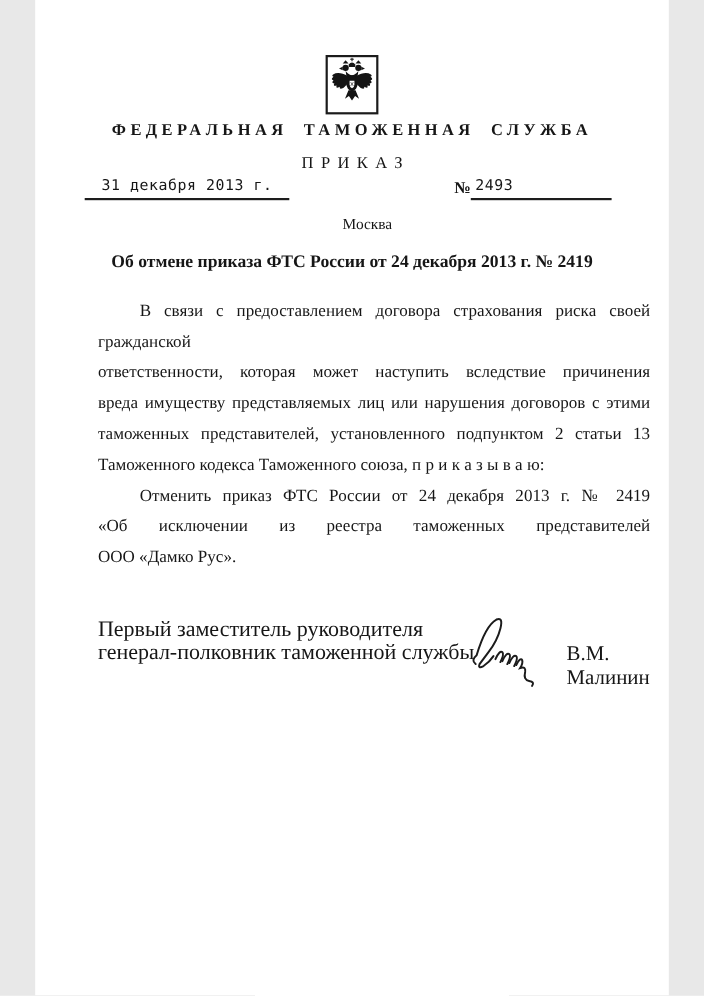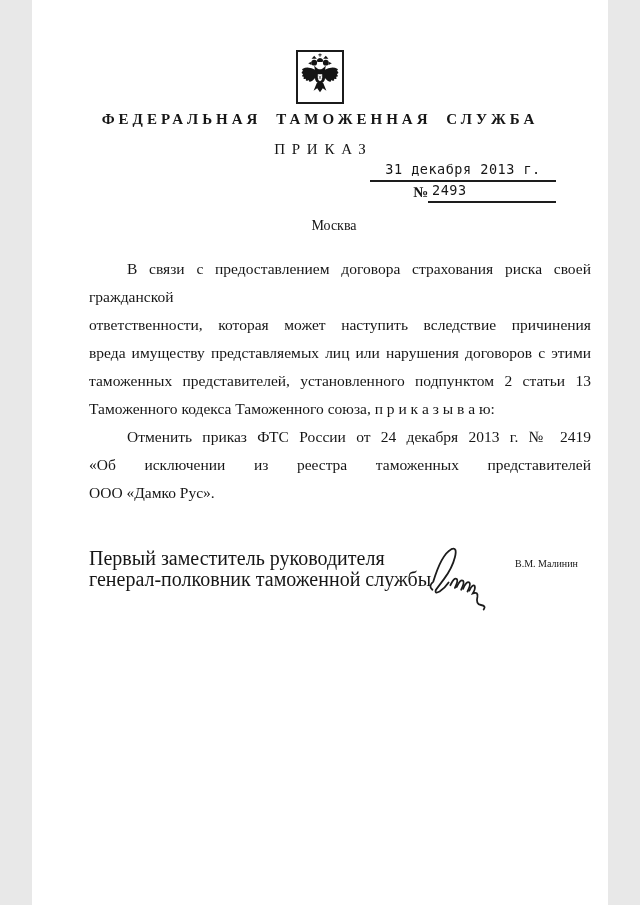--- a/index.html
+++ b/index.html
@@ -50,21 +50,20 @@
     letter-spacing: 0.45em;
     text-indent: 0.45em; 
   }
 
   
   .date-row {
     margin: 3px 52px 0 45px;
     display: flex;
     justify-content: space-between;
     align-items: flex-end;
-    flex-direction: column;
   }
   .typed {
     font-family: "DejaVu Sans Mono", monospace;
     font-size: 13.5px;
     letter-spacing: 0.5px;
   }
   .date-cell {
     width: 186px;
     border-bottom: 2px solid #1d1d1d;
     text-align: center;
@@ -119,22 +118,22 @@
   .sig-mark {
     position: absolute;
     left: 338px;
     top: -6px;
     width: 72px;
     height: 72px;
   }
   .sig-name {
     position: absolute;
     left: 426px;
-    top: 10px;
-    font-size: 10px;
+    top: 22px;
+    font-size: 19px;
   }
 </style>
 </head>
 <body>
 
 <div class="page">
 
   <div class="emblem-box">
     <span>
       <svg viewBox="0 0 100 110" width="40" height="45" aria-hidden="true">
@@ -166,20 +165,21 @@
   <div class="date-row">
     <div class="date-cell typed">31 декабря 2013 г.</div>
     <div class="num-cell">
       <span class="num-sign">№</span>
       <span class="num-value typed">2493</span>
     </div>
   </div>
 
   <div class="city">Москва</div>
 
+  <div class="doc-title">Об отмене приказа ФТС России от 24 декабря 2013 г. № 2419</div>
 
   <div class="doc-body">
     <div>
         <div class="line first">В связи с предоставлением договора страхования риска своей гражданской</div>
         <div class="line">ответственности, которая может наступить вследствие причинения</div>
         <div class="line">вреда имуществу представляемых лиц или нарушения договоров с этими</div>
         <div class="line">таможенных представителей, установленного подпунктом 2 статьи 13</div>
         <div class="line last">Таможенного кодекса Таможенного союза, п р и к а з ы в а ю:</div>
       </div>
     <div>

